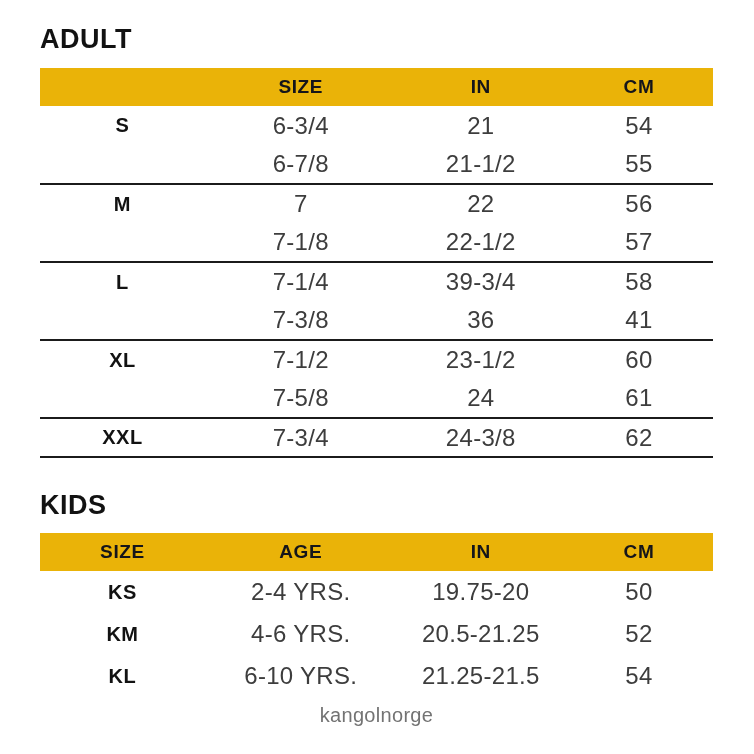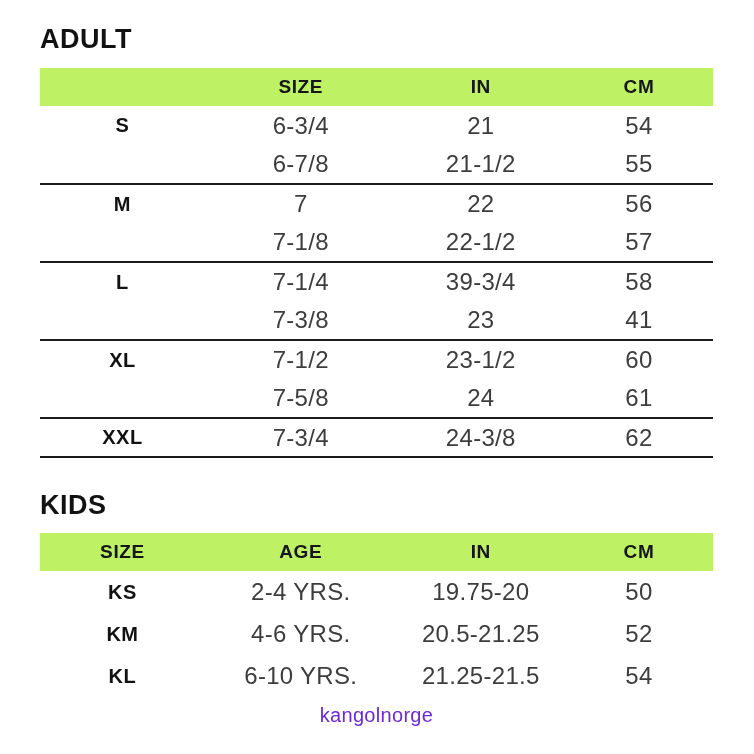--- a/index.html
+++ b/index.html
@@ -29,21 +29,21 @@
     width: 100%;
     border-collapse: collapse;
     table-layout: fixed;
   }
   col.c1 { width: 24.5%; }
   col.c2 { width: 28.5%; }
   col.c3 { width: 25%; }
   col.c4 { width: 22%; }
 
   thead tr {
-    background: #bef264;
+    background: #eab308;
     height: 38px;
   }
   th {
     font-size: 19px;
     font-weight: 700;
     letter-spacing: 0.6px;
     color: #15151a;
     text-align: center;
     vertical-align: middle;
   }
@@ -66,21 +66,21 @@
   #adult-table tbody.size-group { border-bottom: 2px solid #1b1b1b; }
 
   
   #kids-table tbody tr { height: 42px; }
 
   .footer {
     margin-top: 7px;
     text-align: center;
     font-size: 20px;
     letter-spacing: 0.3px;
-    color: #6d28d9;
+    color: #737373;
   }
 </style>
 </head>
 <body>
 
 <div class="page">
 
   <div class="section-title" id="adult-title">ADULT</div>
 
   <table id="adult-table">
@@ -129,21 +129,21 @@
     <tbody class="size-group">
       <tr>
         <td class="size-label">L</td>
         <td>7-1/4</td>
         <td>39-3/4</td>
         <td>58</td>
       </tr>
       <tr>
         <td class="size-label"></td>
         <td>7-3/8</td>
-        <td>23</td>
+        <td>36</td>
         <td>41</td>
       </tr>
     </tbody>
     <tbody class="size-group">
       <tr>
         <td class="size-label">XL</td>
         <td>7-1/2</td>
         <td>23-1/2</td>
         <td>60</td>
       </tr>

